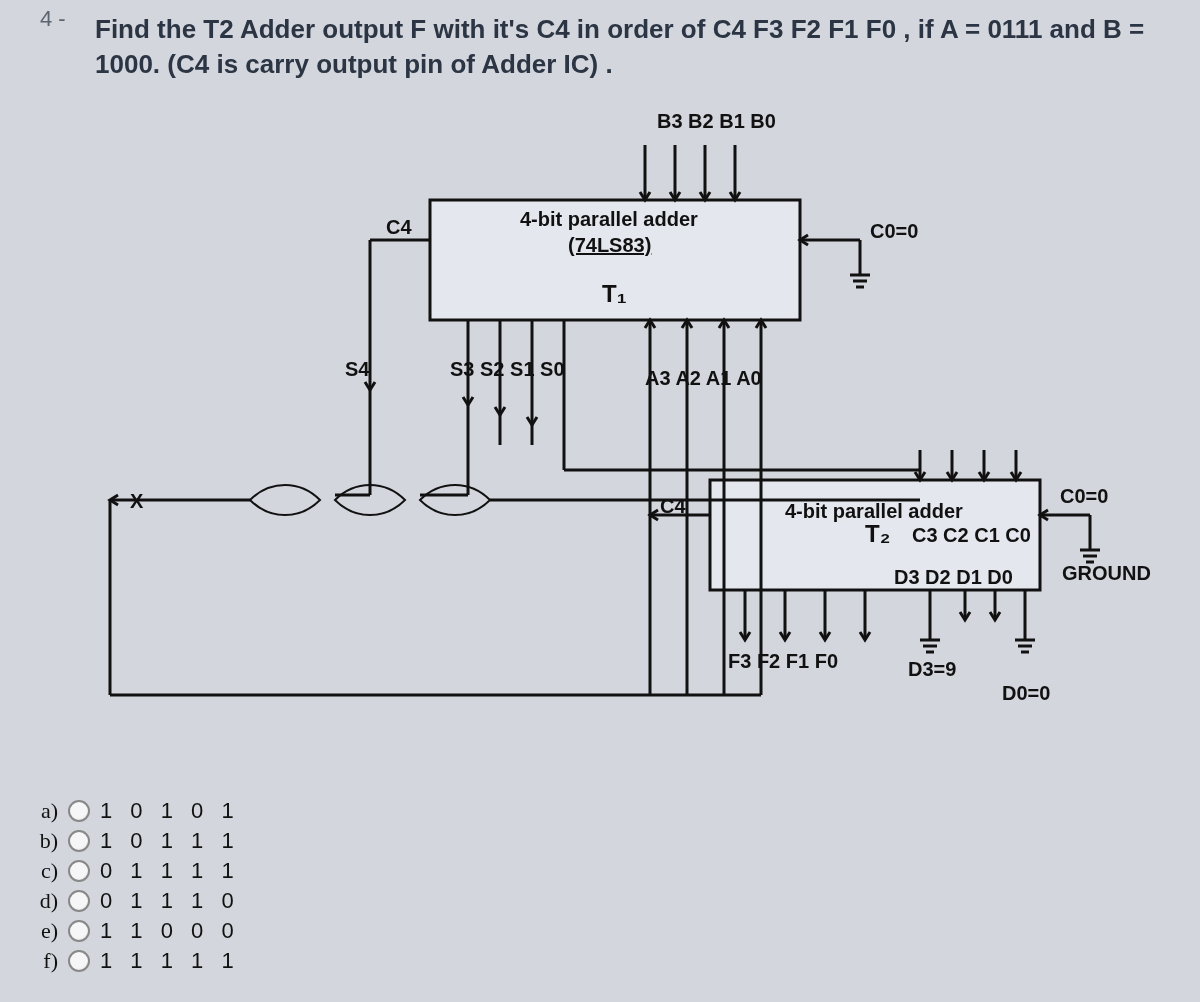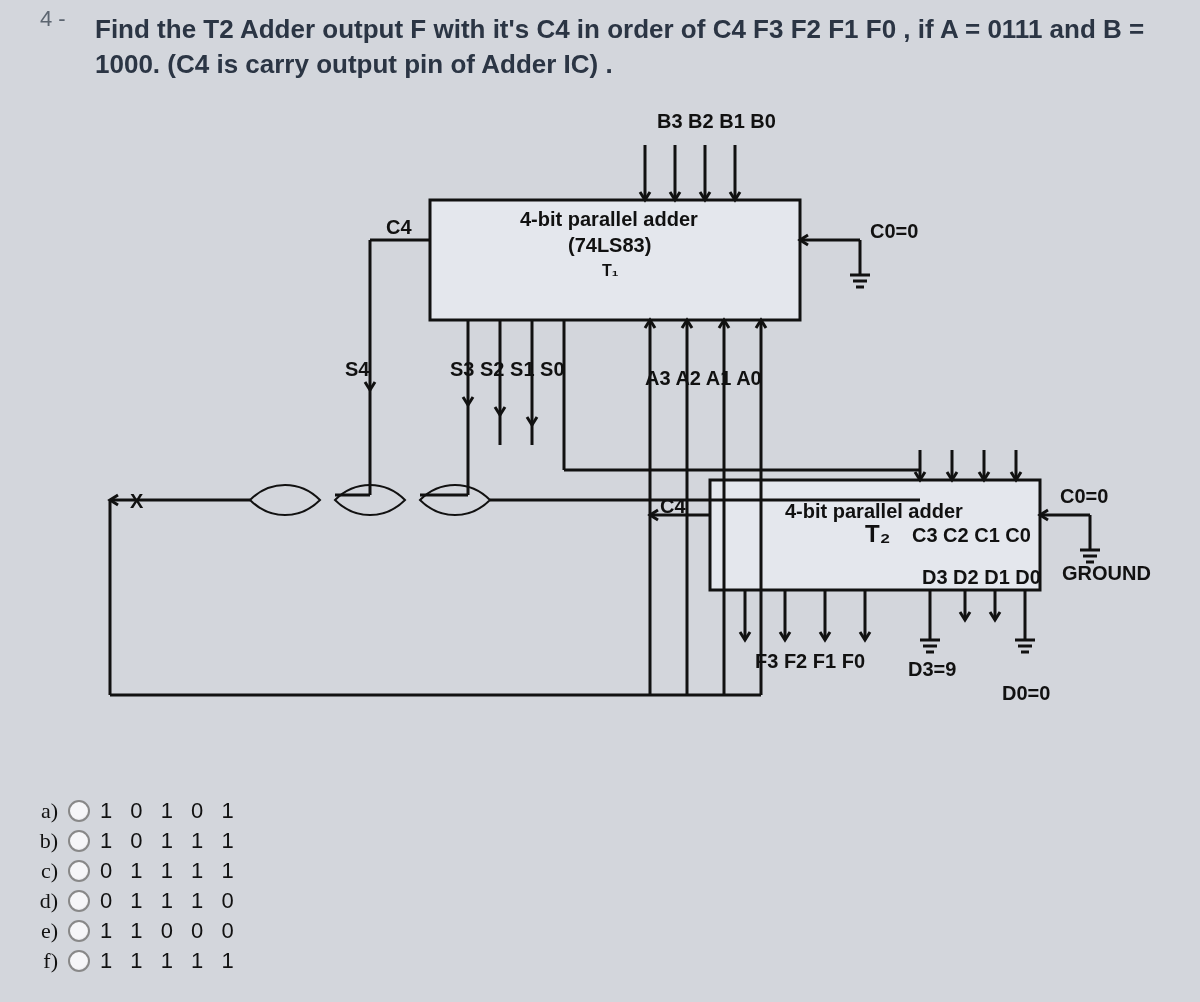--- a/index.html
+++ b/index.html
@@ -238,36 +238,36 @@
       <line x1="935" y1="490" x2="935" y2="540"></line>
       <line x1="925" y1="540" x2="945" y2="540"></line>
       <line x1="928" y1="546" x2="942" y2="546"></line>
       <line x1="931" y1="552" x2="939" y2="552"></line>
     </g>
   </svg>
 
   <div class="label" style="left:555px; top:10px;margin-left:12px;">B3 B2 B1 B0</div>
 
   <div class="label" style="left:430px; top:108px;">4-bit parallel adder</div>
-  <div class="label" style="left:478px; top:134px;">(74LS83)</div>
-  <div class="label" style="left:512px; top:162px; font-size:16px;">T₁</div>
+  <div class="label" style="left:478px; top:134px;text-decoration:underline;">(74LS83)</div>
+  <div class="label" style="left:512px; top:180px; font-size:24px;">T₁</div>
   <div class="label" style="left:296px; top:116px;">C4</div>
   <div class="label" style="left:780px; top:120px;">C0=0</div>
   <div class="label small" style="left:360px; top:258px;">S3 S2 S1 S0</div>
   <div class="label small" style="left:255px; top:258px;">S4</div>
   <div class="label" style="left:555px; top:267px;">A3 A2 A1 A0</div>
 
   <div class="label small" style="left:822px; top:380px;margin-top:44px;">C3 C2 C1 C0</div>
   <div class="label" style="left:695px; top:400px;">4-bit parallel adder</div>
   <div class="label" style="left:775px; top:420px; font-size:24px;">T₂</div>
   <div class="label" style="left:570px; top:395px;">C4</div>
   <div class="label small" style="left:970px; top:385px;">C0=0</div>
-  <div class="label small" style="left:832px; top:466px;">D3 D2 D1 D0</div>
+  <div class="label small" style="left:804px; top:466px;">D3 D2 D1 D0</div>
   <div class="label" style="left:972px; top:462px;">GROUND</div>
-  <div class="label small" style="left:638px; top:550px;margin-left:27px;">F3  F2  F1  F0</div>
+  <div class="label small" style="left:638px; top:550px;">F3  F2  F1  F0</div>
   <div class="label small" style="left:818px; top:558px;">D3=9</div>
   <div class="label small" style="left:912px; top:558px;margin-top:24px;">D0=0</div>
 
   <div class="label" style="left:40px; top:390px;">X</div>
 </div>
 
 <div class="answers">
   <div class="answer-row">
     <span class="letter">a)</span>
     <span class="radio"></span>

